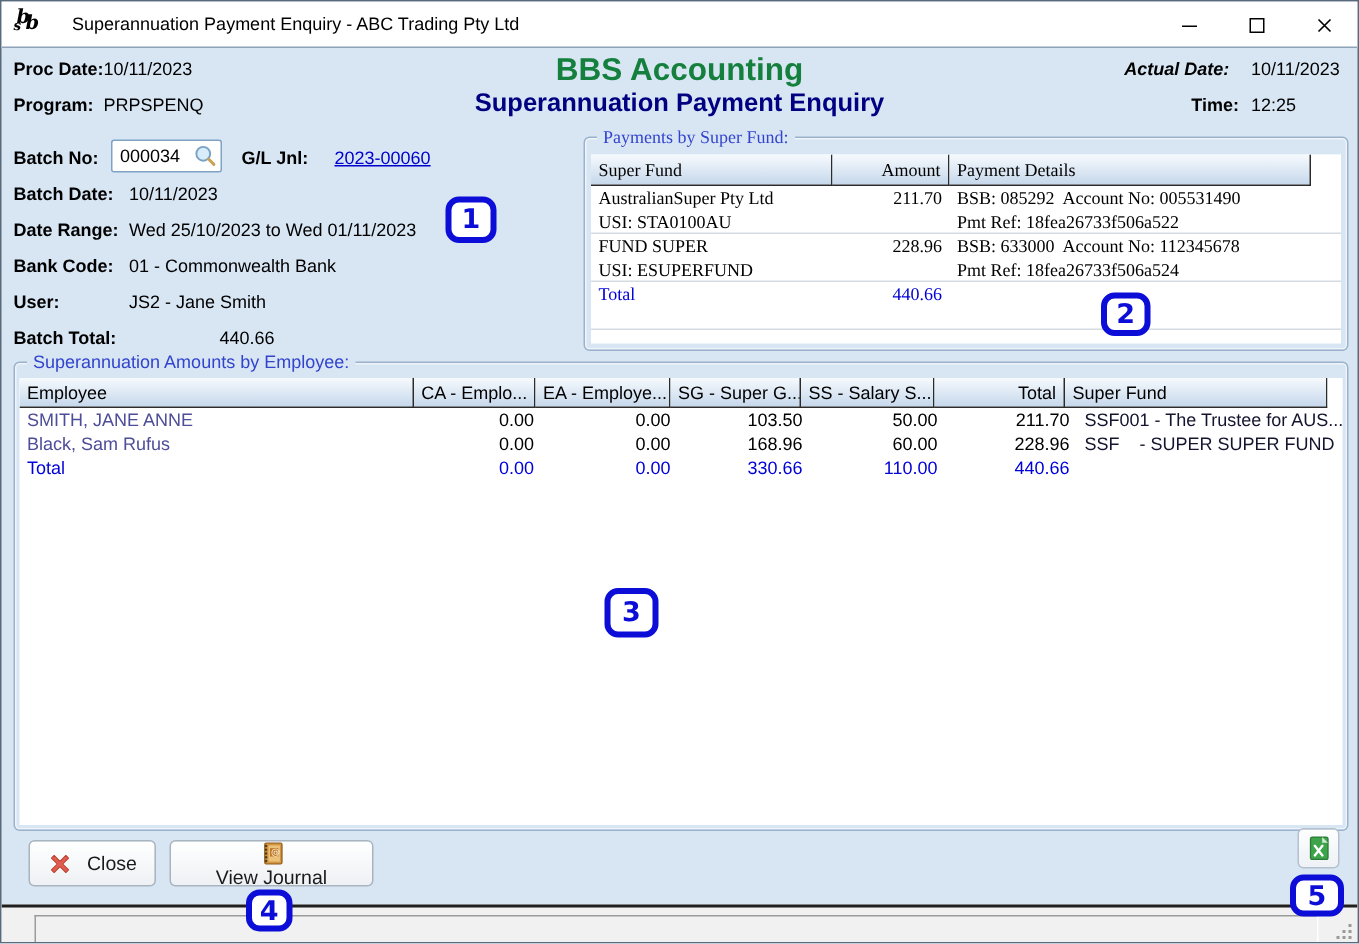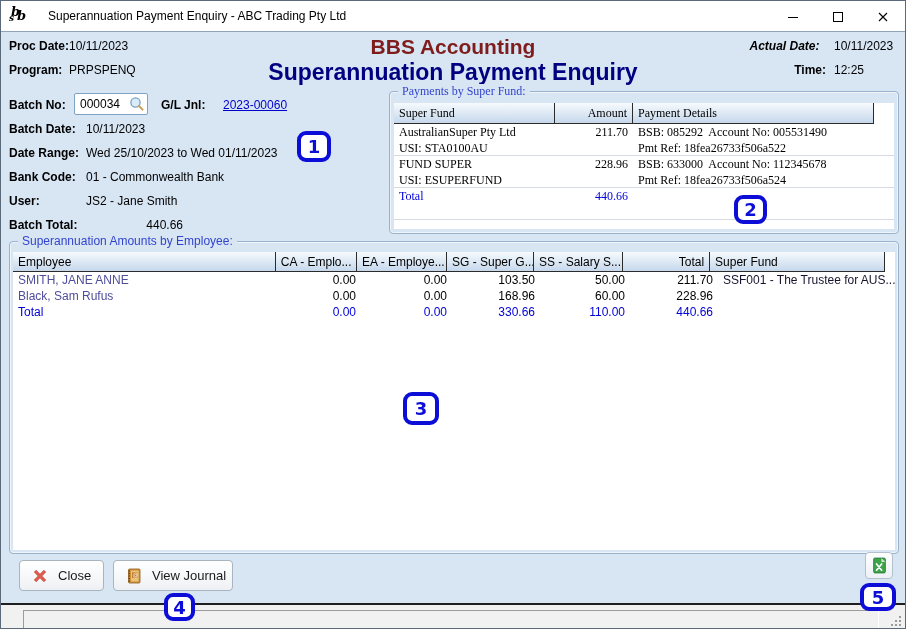--- a/index.html
+++ b/index.html
@@ -15,23 +15,23 @@
   .logo .b1 { position:absolute; left:3px; top:-2px; font:italic bold 13px "DejaVu Serif", serif; }
   .logo .s  { position:absolute; left:1px; top:7px;  font:italic bold 9px  "DejaVu Serif", serif; }
   .logo .b2 { position:absolute; left:9px; top:2px;  font:italic bold 13px "DejaVu Serif", serif; }
   #title-text { margin-left:18px; font-size:12px; }
   #win-controls { position:absolute; right:0; top:0; height:31px; display:flex; }
   .win-btn { width:45px; height:31px; display:flex; align-items:center; justify-content:center; }
   
   .lblrow { position:absolute; white-space:nowrap; }
   .b { font-weight:bold; }
   #app-title { position:absolute; left:0; right:0; top:34px; text-align:center;
-    font-size:21px; font-weight:bold; color:#7f1d1d; }
+    font-size:21px; font-weight:bold; color:#15803d; }
   #screen-title { position:absolute; left:0; right:0; top:58px; text-align:center;
-    font-size:23px; font-weight:bold; color:#000080; }
+    font-size:17px; font-weight:bold; color:#000080; }
   
   #batch-input { position:absolute; left:73px; top:92px; width:74px; height:22px;
     background:#fff; border:1px solid #7fa3c5; border-radius:2px; font:12px "Liberation Sans",sans-serif;
     padding:0 18px 0 5px; }
   #batch-lookup { position:absolute; left:128px; top:95px; width:16px; height:16px; }
   a.jnl { color:#0000cc; text-decoration:underline; }
   
   .groupbox { position:absolute; border:1px solid #9ab2cc; border-radius:4px;
     box-shadow:inset 0 0 0 1px #eef4fa; }
   .legend { position:absolute; top:-8px; left:8px; background:#d8e6f4; padding:0 4px;
@@ -191,41 +191,42 @@
         <div class="cell ec5 num">211.70</div>
         <div class="cell ec6 fundtxt">SSF001 - The Trustee for AUS...</div>
       </div>
       <div class="erow">
         <div class="cell ec0 name">Black, Sam Rufus</div>
         <div class="cell ec1 num">0.00</div>
         <div class="cell ec2 num">0.00</div>
         <div class="cell ec3 num">168.96</div>
         <div class="cell ec4 num">60.00</div>
         <div class="cell ec5 num">228.96</div>
+        <div class="cell ec6 fundtxt">SSF    - SUPER SUPER FUND</div>
       </div>
       <div class="erow">
         <div class="cell ec0 blue">Total</div>
         <div class="cell ec1 num blue">0.00</div>
         <div class="cell ec2 num blue">0.00</div>
         <div class="cell ec3 num blue">330.66</div>
         <div class="cell ec4 num blue">110.00</div>
         <div class="cell ec5 num blue">440.66</div>
       </div>
     </div>
   </div>
 
   <div class="btn" style="left:18px; top:559px; width:85px;">
     <span class="ic">
       <svg width="16" height="16" viewBox="0 0 16 16">
         <path d="M4.1 2.3 L8 6.2 L11.9 2.3 L13.7 4.1 L9.8 8 L13.7 11.9 L11.9 13.7 L8 9.8 L4.1 13.7 L2.3 11.9 L6.2 8 L2.3 4.1 Z" fill="#e25d4f" stroke="#b8402f" stroke-width="0.7" stroke-linejoin="round"></path>
       </svg>
     </span>
     <span>Close</span>
   </div>
-  <div class="btn" style="left:112px; top:559px; width:120px;">
+  <div class="btn" style="left:112px; top:559px; width:136px;flex-direction:column;">
     <span class="ic">
       <svg width="16" height="16" viewBox="0 0 16 16">
         <rect x="2.5" y="1" width="11.5" height="14" rx="1" fill="#d4953f" stroke="#8a5a1a" stroke-width="0.8"></rect>
         <rect x="5" y="2.6" width="7.6" height="10.8" fill="#ecc27a"></rect>
         <circle cx="3.4" cy="3" r="0.8" fill="#4a3a20"></circle>
           <circle cx="3.4" cy="5.5" r="0.8" fill="#4a3a20"></circle>
         <circle cx="3.4" cy="8" r="0.8" fill="#4a3a20"></circle>
           <circle cx="3.4" cy="10.5" r="0.8" fill="#4a3a20"></circle>
         <circle cx="3.4" cy="13" r="0.8" fill="#4a3a20"></circle>
         <rect x="6" y="4.4" width="5.6" height="5.6" fill="#c07a28"></rect>

